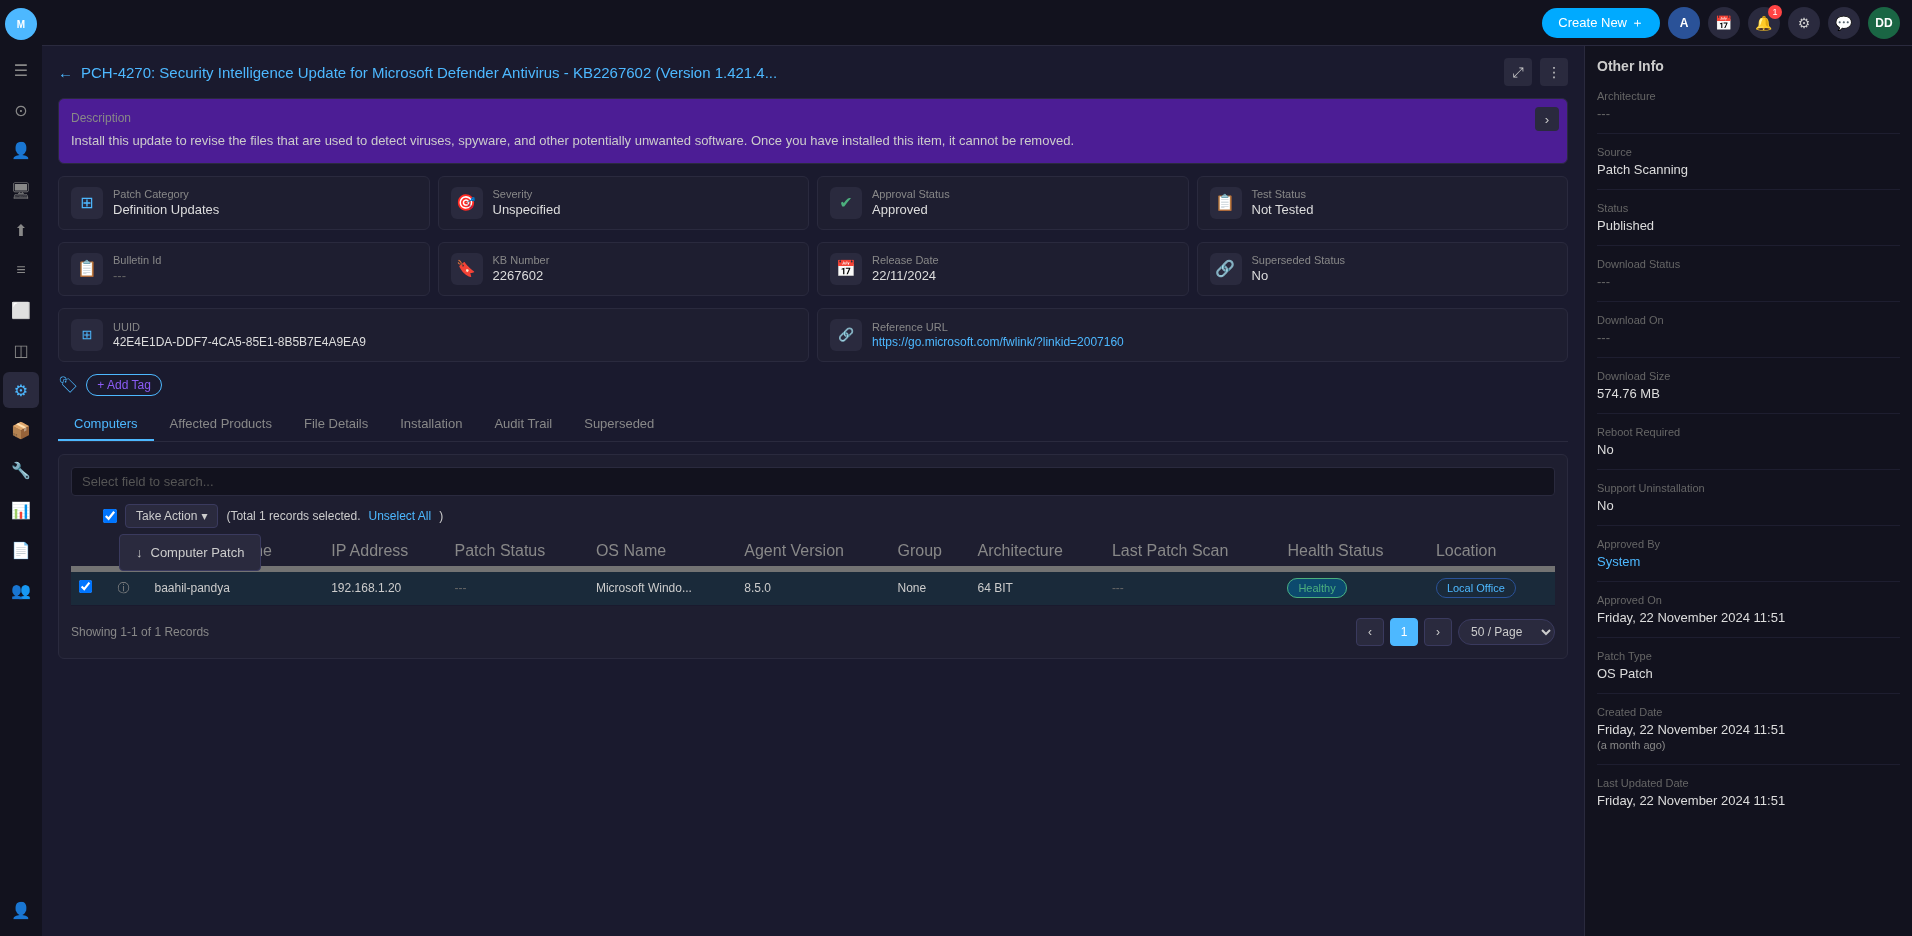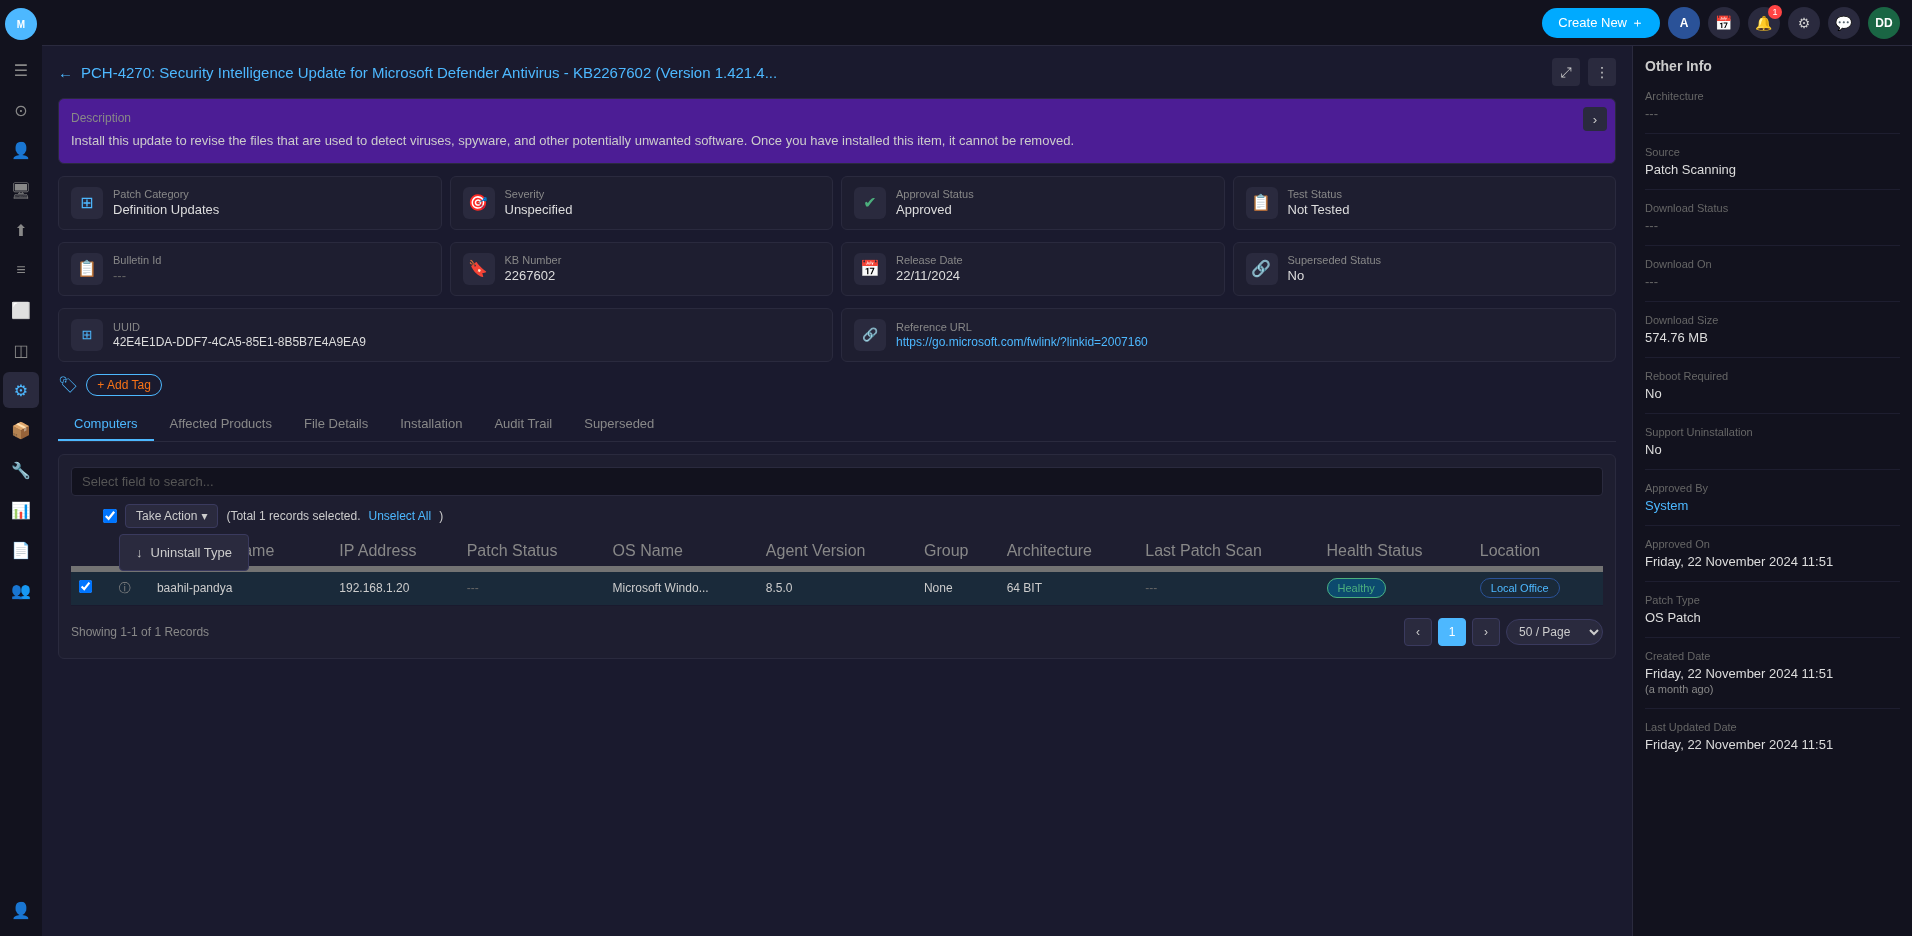--- a/index.html
+++ b/index.html
@@ -51,21 +51,21 @@
     .uuid-row { display: grid; grid-template-columns: 1fr 1fr; gap: 8px; margin-bottom: 12px; }
     .uuid-card { background: #1e1e30; border: 1px solid #2a2a3e; border-radius: 6px; padding: 10px 12px; display: flex; align-items: center; gap: 10px; }
     .uuid-card-icon { width: 32px; height: 32px; background: #2a2a3e; border-radius: 6px; display: flex; align-items: center; justify-content: center; color: #4db8ff; flex-shrink: 0; }
     .uuid-card .label { color: #888; font-size: 11px; margin-bottom: 2px; }
     .uuid-card .value { color: #ddd; font-size: 12px; }
     .uuid-card .value a { color: #4db8ff; text-decoration: none; }
 
     
     .tags-row { display: flex; align-items: center; gap: 8px; margin-bottom: 12px; }
     .tag-icon { color: #4db8ff; font-size: 16px; }
-    .add-tag-btn { background: transparent; border: 1px solid #4db8ff; color: #f97316; border-radius: 12px; padding: 3px 10px; font-size: 12px; cursor: pointer; display: flex; align-items: center; gap: 4px; }
+    .add-tag-btn { background: transparent; border: 1px solid #4db8ff; color: #8b5cf6; border-radius: 12px; padding: 3px 10px; font-size: 12px; cursor: pointer; display: flex; align-items: center; gap: 4px; }
 
     
     .tabs { display: flex; gap: 0; border-bottom: 1px solid #2a2a3e; margin-bottom: 12px; }
     .tab { padding: 8px 16px; color: #888; cursor: pointer; font-size: 13px; border-bottom: 2px solid transparent; }
     .tab.active { color: #4db8ff; border-bottom: 2px solid #4db8ff; }
     .sub-tab { padding: 6px 12px; color: #888; cursor: pointer; font-size: 12px; border-radius: 4px; }
     .sub-tab.active { background: #00aaff; color: #fff; border-radius: 20px; }
 
     
     .table-section { background: #1e1e30; border: 1px solid #2a2a3e; border-radius: 6px; padding: 12px; flex: 1; }
@@ -99,21 +99,21 @@
     .page-btn { width: 28px; height: 28px; display: flex; align-items: center; justify-content: center; border-radius: 4px; background: #2a2a3e; border: 1px solid #3a3a5e; color: #ccc; cursor: pointer; font-size: 12px; }
     .page-btn.active { background: #4db8ff; color: #fff; border-color: #4db8ff; }
     .per-page-select { background: #2a2a3e; border: 1px solid #3a3a5e; color: #ccc; padding: 4px 8px; border-radius: 13px; font-size: 12px; cursor: pointer; }
 
     
     .tabs-content { display: flex; gap: 12px; }
     .sub-tabs-col { display: flex; flex-direction: column; gap: 4px; width: 90px; flex-shrink: 0; }
     .main-table-col { flex: 1; }
 
     
-    .right-panel { width: 280px; background: #12121e; border-left: 1px solid #2a2a3e; padding: 12px; overflow-y: auto; flex-shrink: 0; }
+    .right-panel { width: 328px; background: #12121e; border-left: 1px solid #2a2a3e; padding: 12px; overflow-y: auto; flex-shrink: 0; }
     .right-panel-title { color: #ccc; font-size: 14px; font-weight: 600; margin-bottom: 16px; }
     .info-row { margin-bottom: 12px; border-bottom: 1px solid #1e1e30; padding-bottom: 12px; }
     .info-row:last-child { border-bottom: none; }
     .info-row .r-label { color: #666; font-size: 11px; margin-bottom: 4px; }
     .info-row .r-value { color: #ddd; font-size: 13px; }
     .info-row .r-value.link { color: #4db8ff; }
     .info-row .r-value.dashes { color: #666; }
 
     
     ::-webkit-scrollbar { width: 4px; height: 4px; }
@@ -300,21 +300,21 @@
               <div class="action-bar">
                 <input type="checkbox" class="checkbox-small" checked="" style="">
                 <button class="take-action-btn">
                   <span>Take Action</span>
                   <span>▾</span>
                 </button>
 
                 <div class="dropdown-menu" style="position:absolute;top:28px;left:48px;">
                   <div class="dropdown-item">
                     <span>↓</span>
-                    <span>Uninstall Type</span>
+                    <span>Computer Patch</span>
                   </div>
                 </div>
                 <span class="action-text">(Total 1 records selected.</span>
                 <span class="unselect-link">Unselect All</span>
                 <span class="action-text">)</span>
               </div>
             </div>
 
             <table class="data-table">
               <thead>
@@ -374,20 +374,24 @@
 
       <div class="info-row">
         <div class="r-label">Architecture</div>
         <div class="r-value dashes">---</div>
       </div>
       <div class="info-row">
         <div class="r-label">Source</div>
         <div class="r-value">Patch Scanning</div>
       </div>
       <div class="info-row">
+        <div class="r-label">Status</div>
+        <div class="r-value">Published</div>
+      </div>
+      <div class="info-row">
         <div class="r-label">Download Status</div>
         <div class="r-value dashes">---</div>
       </div>
       <div class="info-row">
         <div class="r-label">Download On</div>
         <div class="r-value dashes">---</div>
       </div>
       <div class="info-row">
         <div class="r-label">Download Size</div>
         <div class="r-value">574.76 MB</div>

